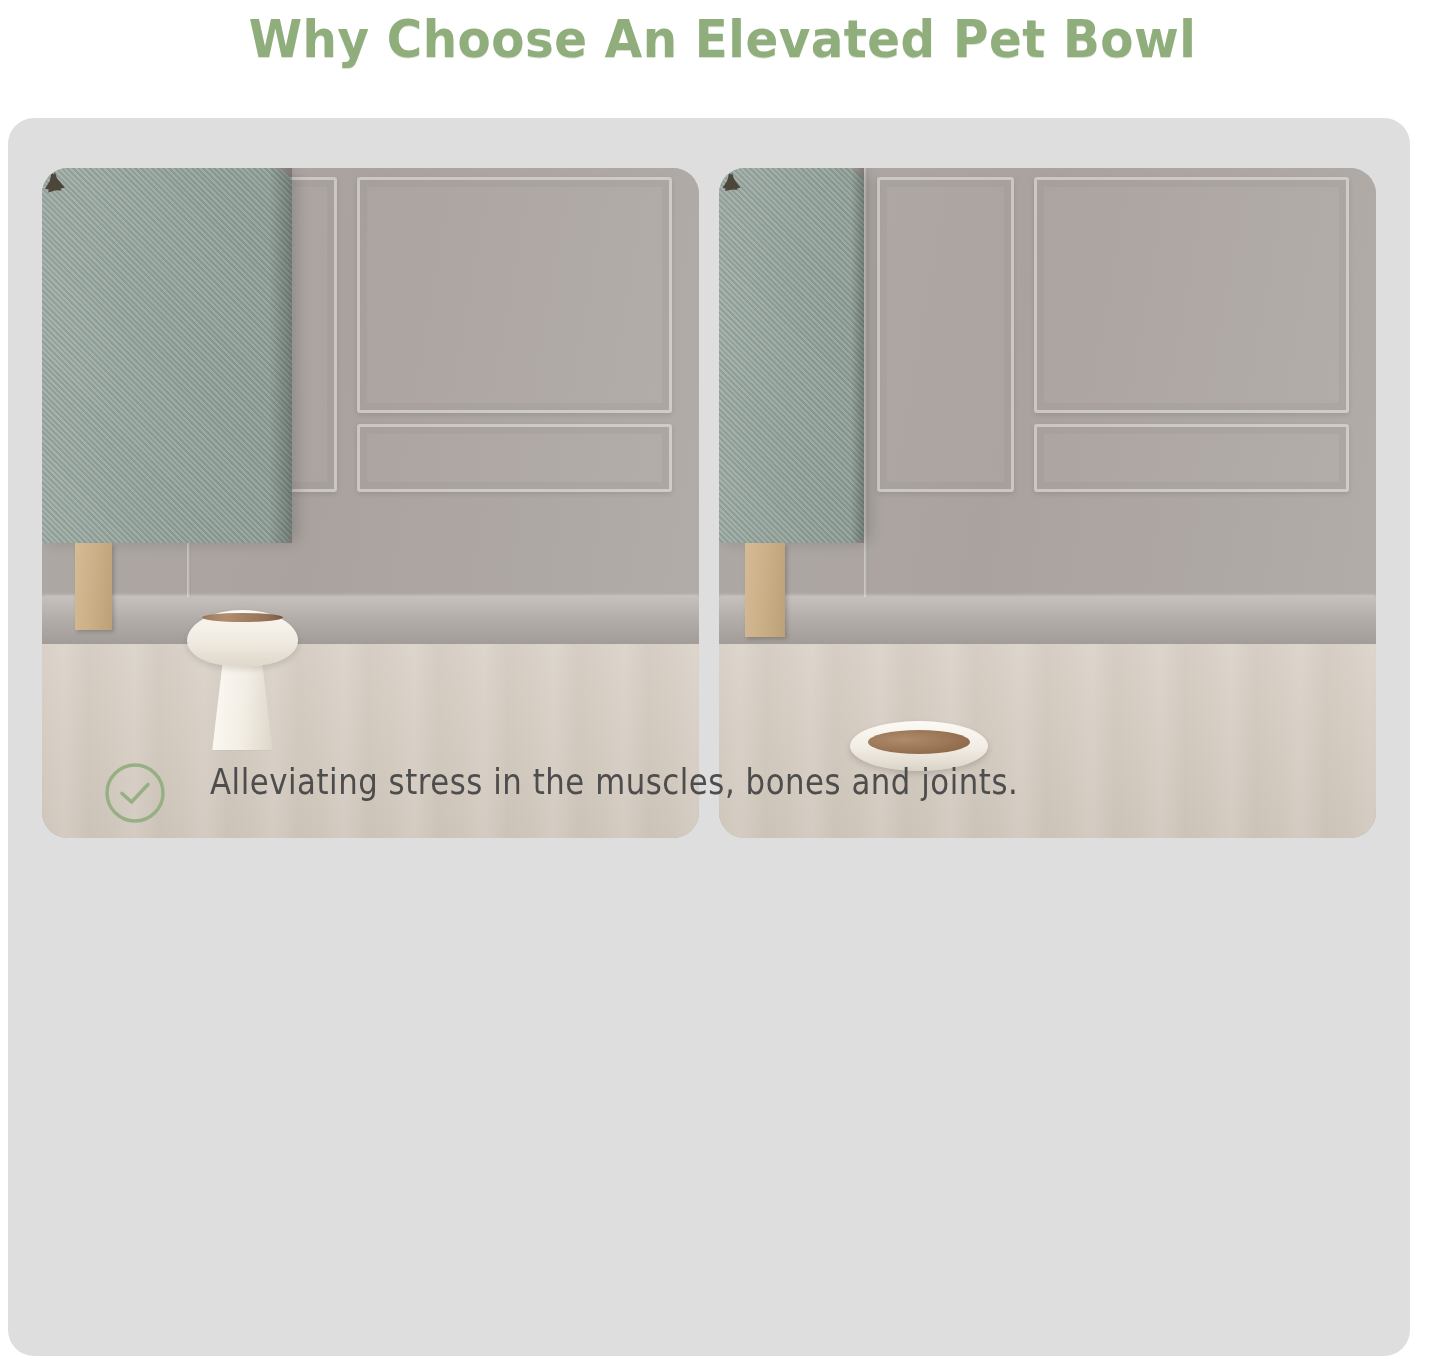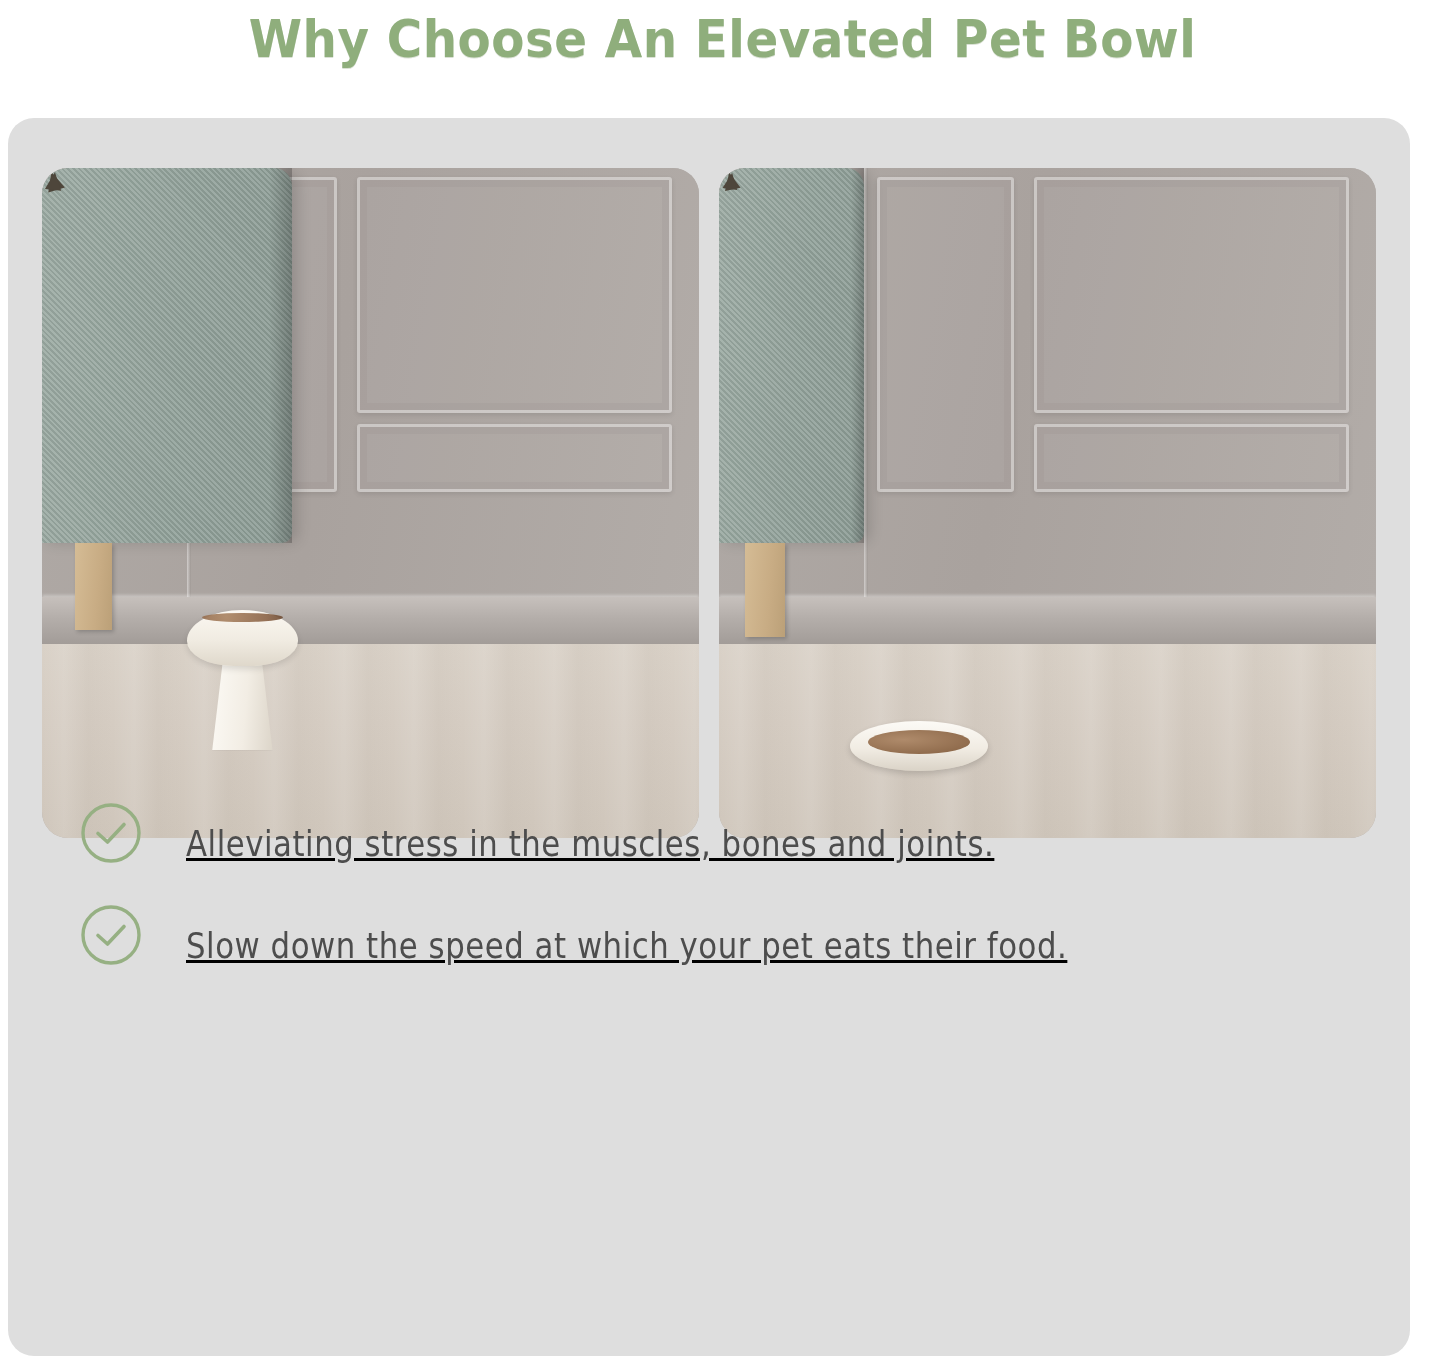--- a/index.html
+++ b/index.html
@@ -260,24 +260,23 @@
 
   
   .benefits {
     position: absolute;
     left: 0;
     top: 762px;
     width: 100%;
   }
   .benefit-row {
     display: flex;
-    align-items: flex-end;
+    align-items: flex-start;
     height: 102px;
-    padding-left: 80px;
-    text-decoration: underline;
+    padding-left: 104px;
   }
   .check-icon {
     flex: 0 0 auto;
     width: 62px;
     height: 62px;
     margin-right: 44px;
   }
   .check-icon svg { display: block; width: 62px; height: 62px; }
   .benefit-text {
     color: #4D4D4D;
@@ -381,24 +380,15 @@
     <span class="check-icon">
       <svg viewBox="0 0 62 62">
         <circle cx="31" cy="31" r="28" fill="none" stroke="#96B083" stroke-width="3.4"></circle>
         <path d="M18 31.5 L27.5 40 L44 22.5" fill="none" stroke="#96B083" stroke-width="3.6" stroke-linecap="round" stroke-linejoin="round"></path>
       </svg>
     </span>
     <span class="benefit-text">Alleviating stress in the muscles, bones and joints.</span>
   </div>
 
 
-  <div class="benefit-row">
-    <span class="check-icon">
-      <svg viewBox="0 0 62 62">
-        <circle cx="31" cy="31" r="28" fill="none" stroke="#96B083" stroke-width="3.4"></circle>
-        <path d="M18 31.5 L27.5 40 L44 22.5" fill="none" stroke="#96B083" stroke-width="3.6" stroke-linecap="round" stroke-linejoin="round"></path>
-      </svg>
-    </span>
-    <span class="benefit-text">Slow down the speed at which your pet eats their food.</span>
-  </div>
 
 
 </div>
 
 </body></html>

